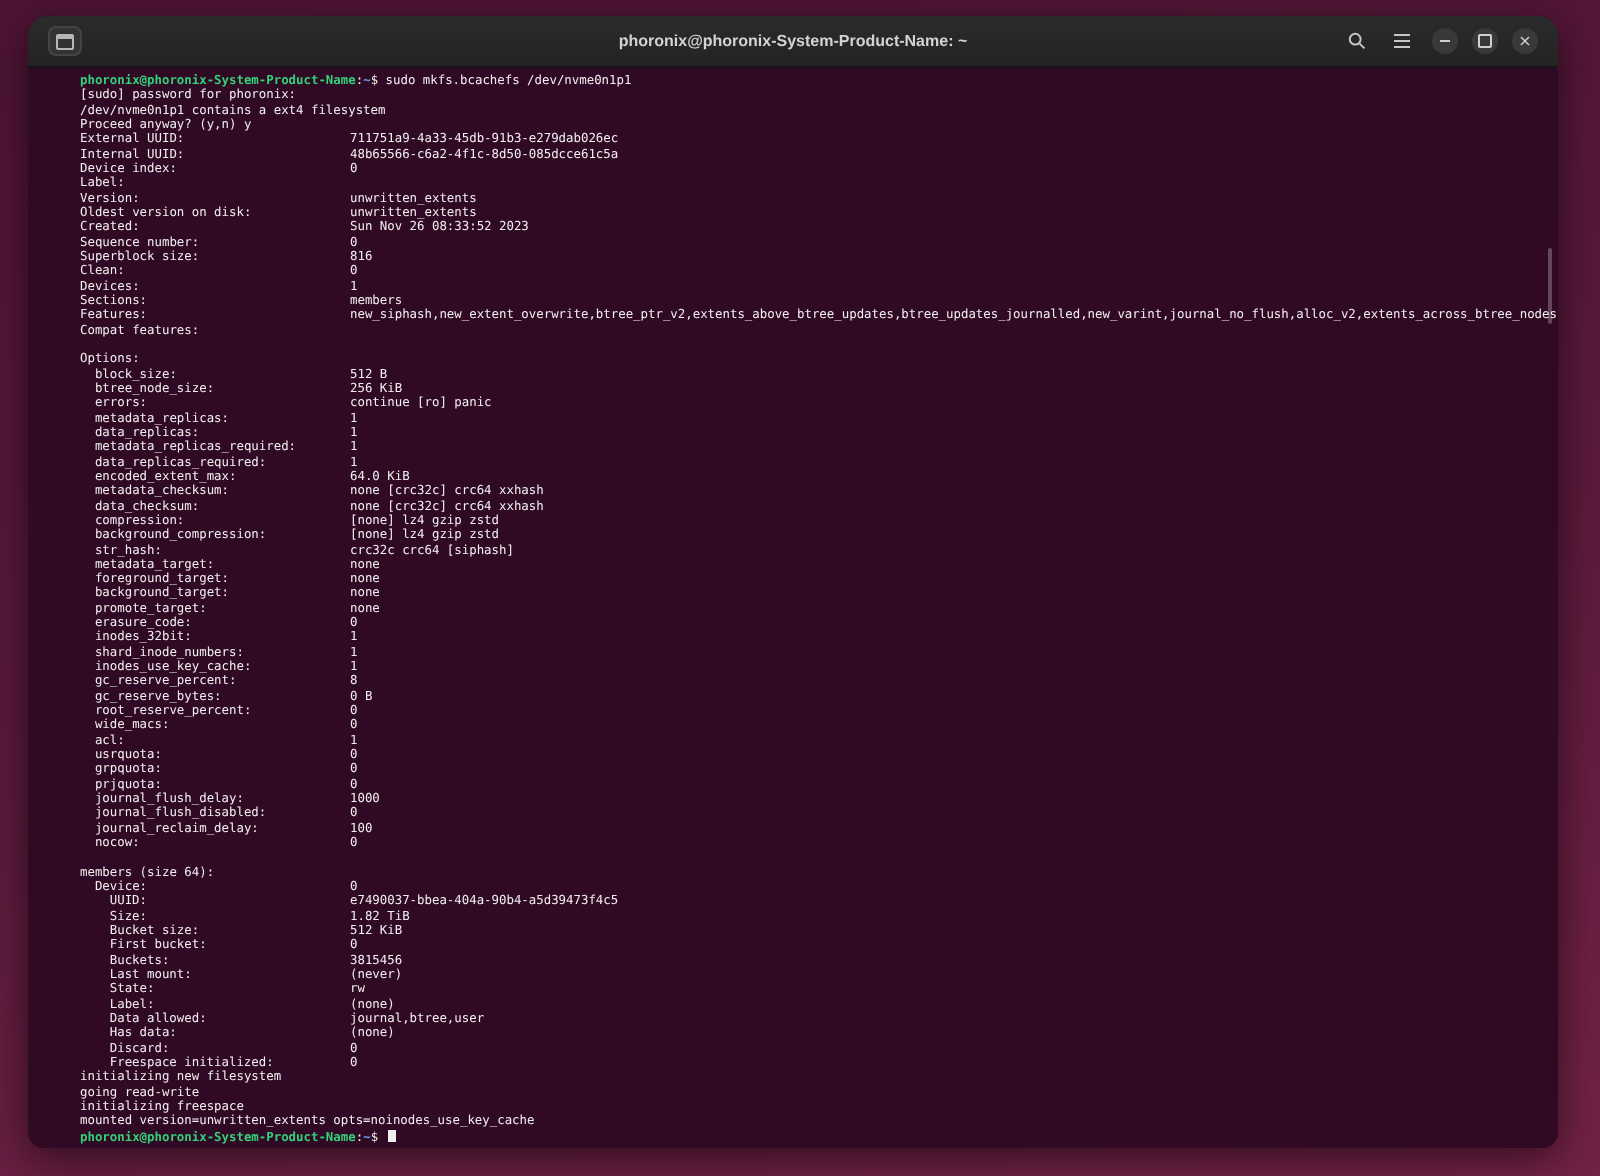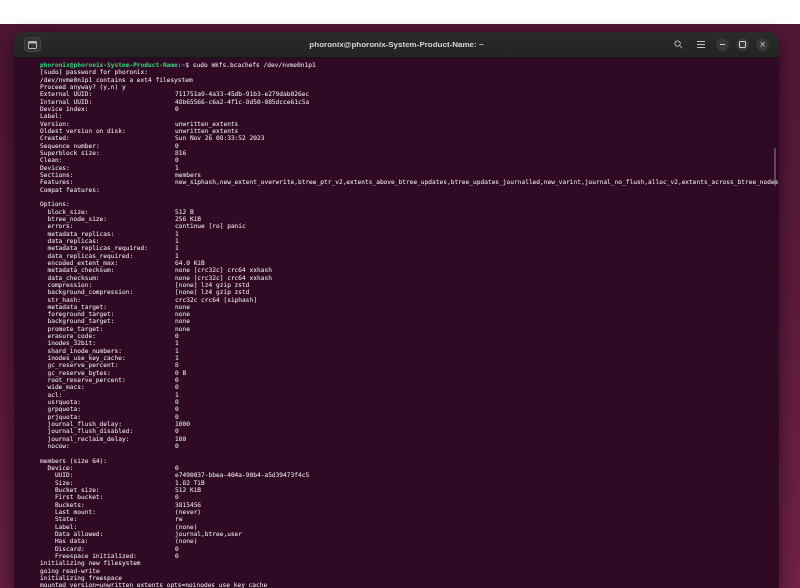--- a/index.html
+++ b/index.html
@@ -1,18 +1,18 @@
 <!DOCTYPE html>
 <html><head>
 <meta charset="utf-8">
 <style>
   html,body{margin:0;padding:0;width:800px;height:588px;overflow:hidden;
     font-family:"DejaVu Sans Mono",monospace;}
   .desktop{position:absolute;inset:0;
-    background:linear-gradient(170deg,#4e1434 0%,#5b1a3c 55%,#722247 100%);margin-top:24px;}
+    background:linear-gradient(170deg,#4e1434 0%,#5b1a3c 55%,#722247 100%);}
   .window{position:absolute;left:14px;top:8px;width:765px;height:566px;
     border-radius:10px 10px 8px 8px;overflow:hidden;
     box-shadow:0 5px 20px rgba(0,0,0,.55);background:#300a24;}
   
   .titlebar{position:relative;height:25px;background:linear-gradient(#2c2b2c,#242324);
     border-bottom:1px solid #171617;display:flex;align-items:center;}
   .tb-title{position:absolute;left:0;right:0;text-align:center;
     font-family:"Liberation Sans",sans-serif;font-size:8px;font-weight:bold;
     color:#d6d2d2;pointer-events:none;}
   .tb-left{display:flex;align-items:center;margin-left:10px;z-index:2;}

